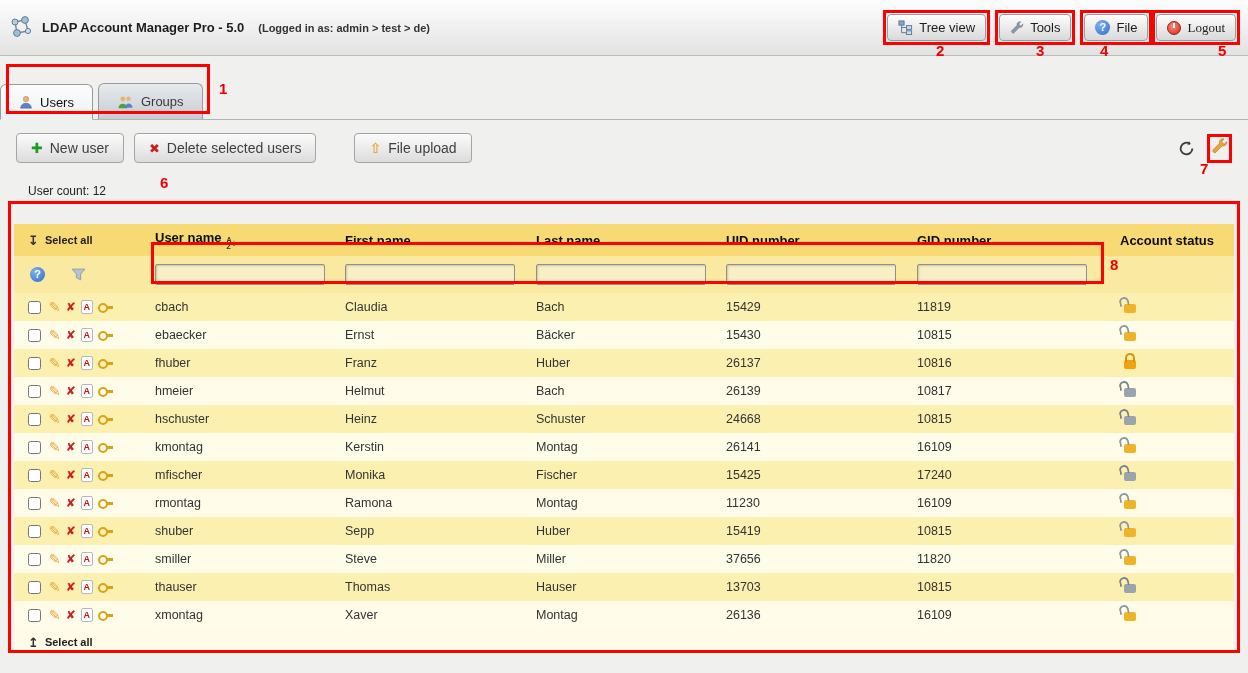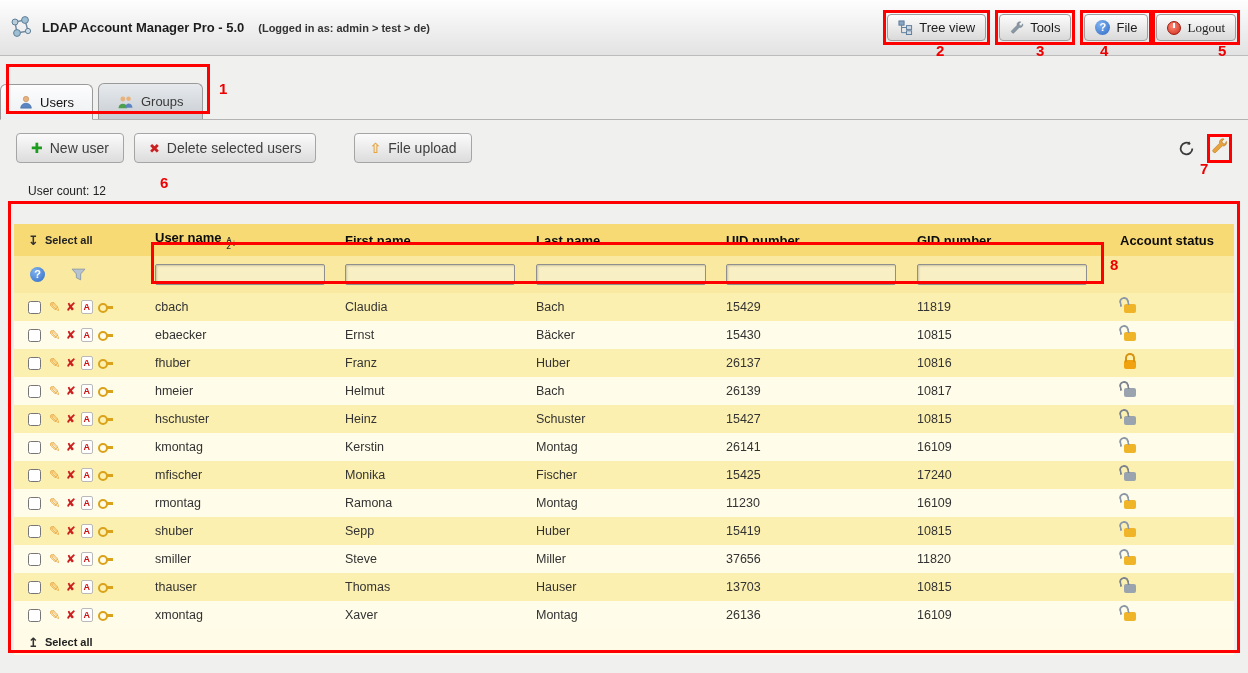--- a/index.html
+++ b/index.html
@@ -332,21 +332,21 @@
     <div class="cell-controls">
       <input type="checkbox" class="rowchk" style="">
       <span class="ic-edit">✎</span>
       <span class="ic-delx">✘</span>
       <span class="ic-pdf">A</span>
       <span class="ic-key"></span>
     </div>
     <div>hschuster</div>
     <div>Heinz</div>
     <div>Schuster</div>
-    <div>15427</div>
+    <div>24668</div>
     <div>10815</div>
     <div class="cell-status"><span class="lock lock-partially_locked"></span></div>
   </div>
       <div class="grid trow row-b">
     <div class="cell-controls">
       <input type="checkbox" class="rowchk" style="">
       <span class="ic-edit">✎</span>
       <span class="ic-delx">✘</span>
       <span class="ic-pdf">A</span>
       <span class="ic-key"></span>

